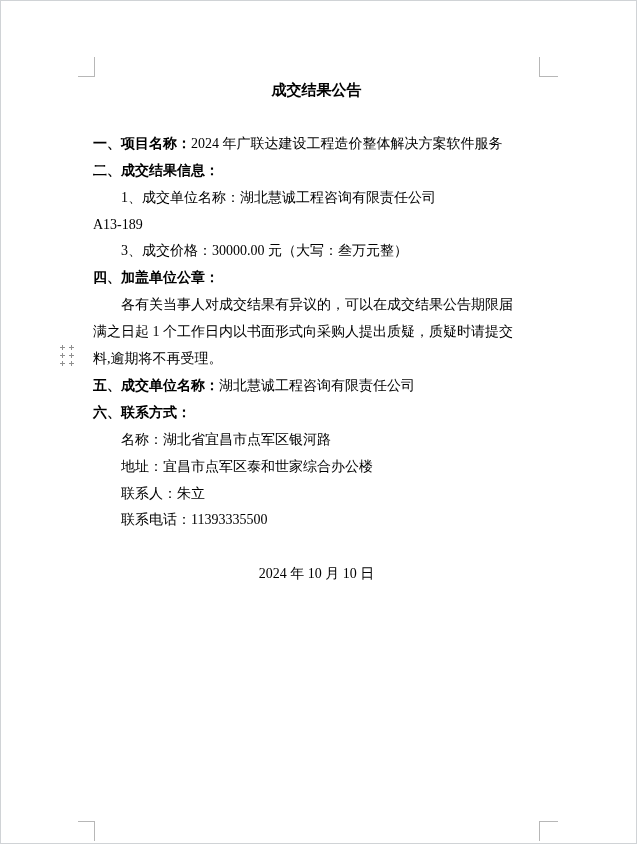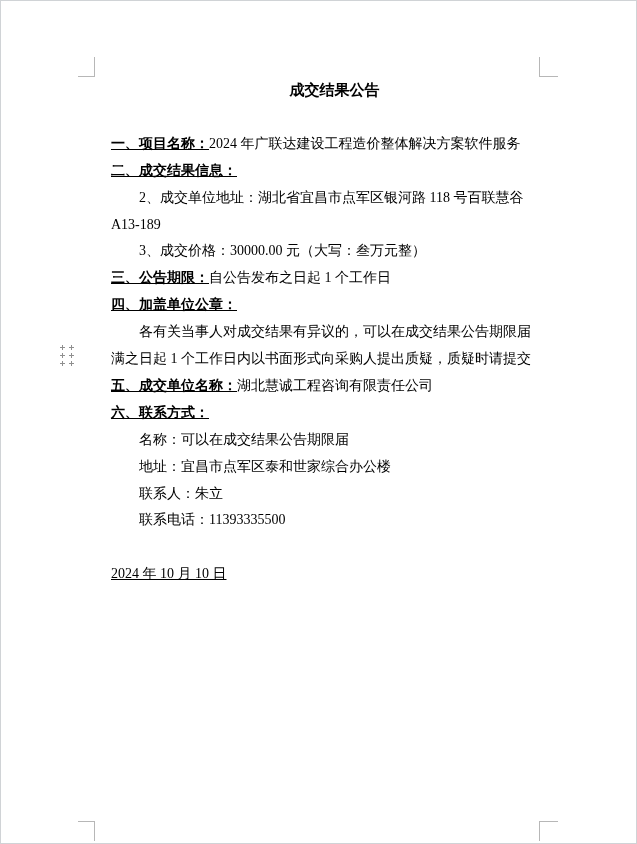--- a/index.html
+++ b/index.html
@@ -19,30 +19,30 @@
   }
   
   .crop { position: absolute; width: 17px; height: 20px; box-sizing: border-box; }
   .crop.tl { left: 78px;  top: 57px;  border-right: 1px solid #b7b7b7; border-bottom: 1px solid #b7b7b7; }
   .crop.tr { left: 539px; top: 57px;  width: 19px; border-left: 1px solid #b7b7b7; border-bottom: 1px solid #b7b7b7; }
   .crop.bl { left: 78px;  top: 821px; border-right: 1px solid #b7b7b7; border-top: 1px solid #b7b7b7; }
   .crop.br { left: 539px; top: 821px; width: 19px; border-left: 1px solid #b7b7b7; border-top: 1px solid #b7b7b7; }
 
   .content {
     position: absolute;
-    left: 111px; top: 77px; width: 447px;
+    left: 93px; top: 77px; width: 447px;
     font-size: 14px;
     line-height: 26.9px;
   }
   .content p { margin: 0; }
   .title-line { text-align: center; font-weight: bold; font-size: 15px; }
   .spacer { height: 26.9px; }
   .indent { text-indent: 28px; }
-  .bold { font-weight: bold; text-decoration: underline; }
-  .date-line { text-align: left; text-decoration: underline; }
+  .bold { font-weight: bold; }
+  .date-line { text-align: center; }
 
   
   .drag-handle {
     position: absolute; left: 60px; top: 345px;
     padding: 0; cursor: move;
   }
   .dot-grid {
     display: grid;
     grid-template-columns: 5px 5px;
     grid-auto-rows: 5px;
@@ -75,29 +75,29 @@
       <i></i>
   </span>
 </div>
 
 <div class="content">
   <p class="title-line">成交结果公告</p>
   <div class="spacer"></div>
 
   <p class="line"><span class="bold">一、项目名称：</span><span>2024 年广联达建设工程造价整体解决方案软件服务</span></p>
   <p class="line"><span class="bold">二、成交结果信息：</span><span></span></p>
-  <p class="line indent"><span class="bold"></span><span>2、成交单位地址：湖北省宜昌市点军区银河路 118 号百联慧谷</span></p>
+  <p class="line indent"><span class="bold"></span><span>1、成交单位名称：湖北慧诚工程咨询有限责任公司</span></p>
   <p class="line"><span class="bold"></span><span>A13-189</span></p>
   <p class="line indent"><span class="bold"></span><span>3、成交价格：30000.00 元（大写：叁万元整）</span></p>
-  <p class="line"><span class="bold">三、公告期限：</span><span>自公告发布之日起 1 个工作日</span></p>
   <p class="line"><span class="bold">四、加盖单位公章：</span><span></span></p>
   <p class="line indent"><span class="bold"></span><span>各有关当事人对成交结果有异议的，可以在成交结果公告期限届</span></p>
   <p class="line"><span class="bold"></span><span>满之日起 1 个工作日内以书面形式向采购人提出质疑，质疑时请提交</span></p>
+  <p class="line"><span class="bold"></span><span>料,逾期将不再受理。</span></p>
   <p class="line"><span class="bold">五、成交单位名称：</span><span>湖北慧诚工程咨询有限责任公司</span></p>
   <p class="line"><span class="bold">六、联系方式：</span><span></span></p>
-  <p class="line indent"><span class="bold"></span><span>名称：可以在成交结果公告期限届</span></p>
+  <p class="line indent"><span class="bold"></span><span>名称：湖北省宜昌市点军区银河路</span></p>
   <p class="line indent"><span class="bold"></span><span>地址：宜昌市点军区泰和世家综合办公楼</span></p>
   <p class="line indent"><span class="bold"></span><span>联系人：朱立</span></p>
   <p class="line indent"><span class="bold"></span><span>联系电话：11393335500</span></p>
 
   <div class="spacer"></div>
   <p class="date-line">2024 年 10 月 10 日</p>
 </div>
 
 </body></html>

